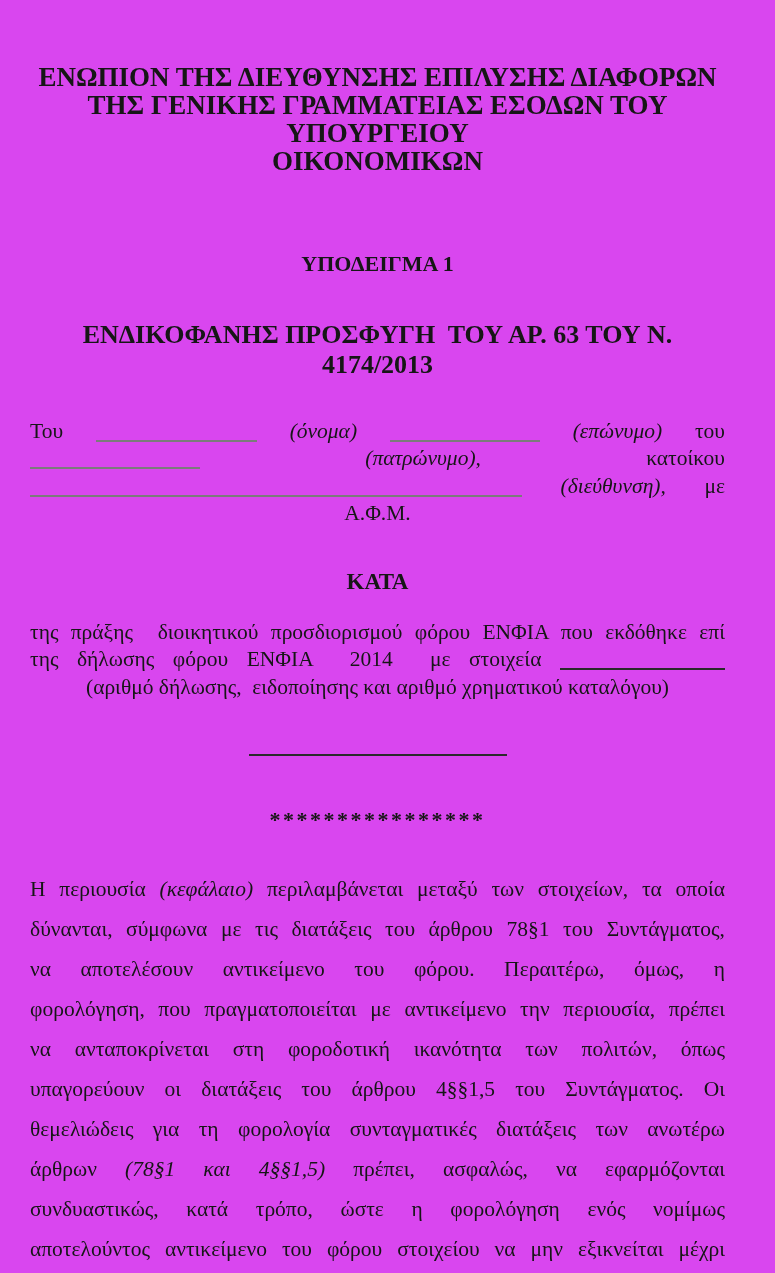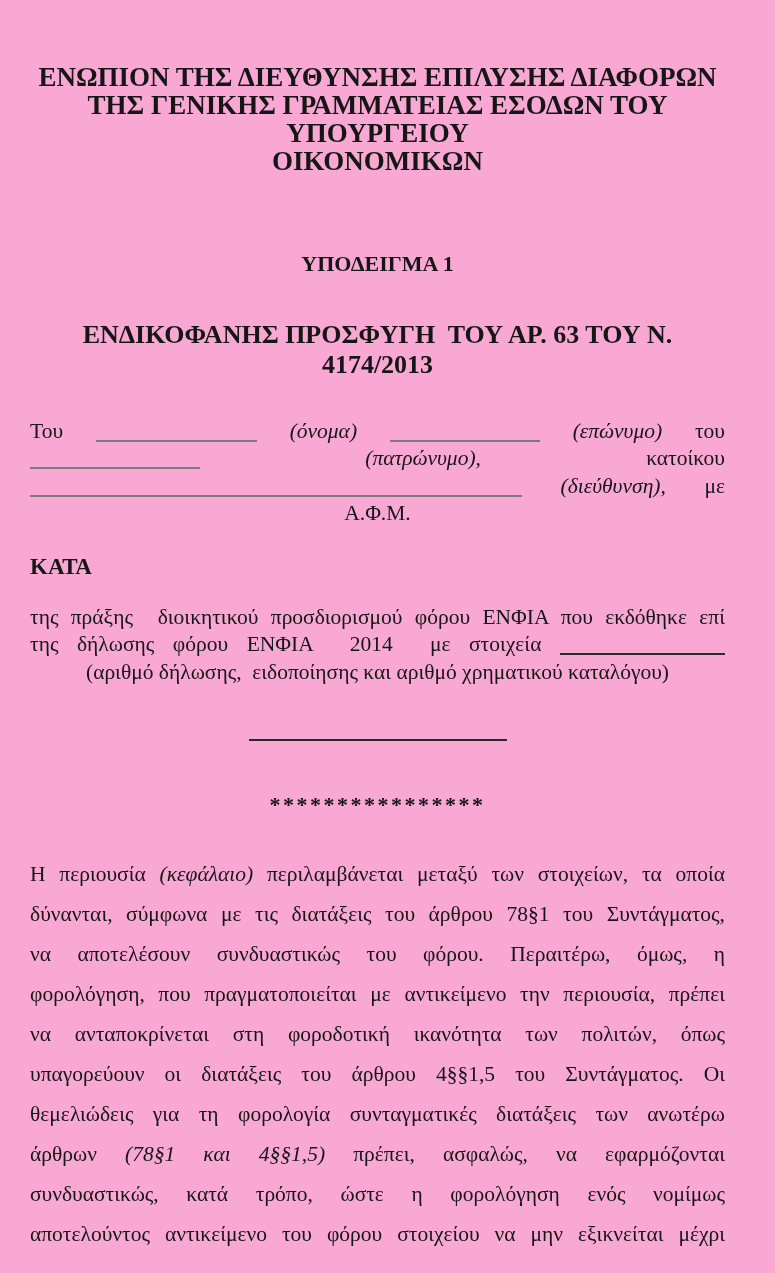--- a/index.html
+++ b/index.html
@@ -1,20 +1,20 @@
 <!DOCTYPE html>
 <html lang="el"><head>
 <meta charset="utf-8">
 <style>
   html,body{margin:0;padding:0;background:#ffffff;}
   .page{
     position:relative;
     width:775px;height:1273px;
     box-sizing:border-box;
-    background:#f9a8d4;
+    background:#d946ef;
     font-family:"Liberation Serif","DejaVu Serif",serif;
     color:#161616;
     font-size:21.5px;line-height:27.5px;
     padding:63px 50px 0 30px;
     overflow:hidden;
   }
   .court-title{font-weight:bold;font-size:27px;line-height:28px;text-align:center;}
   .template-label{font-weight:bold;font-size:22px;line-height:27.5px;text-align:center;margin-top:75px;}
   .doc-title{font-weight:bold;font-size:26px;line-height:30px;text-align:center;margin-top:42px;}
   .petitioner{margin-top:38px;}
@@ -22,21 +22,21 @@
   .lline{text-align:center;}
   .blank{display:inline-block;vertical-align:-4px;height:10px;}
   .blank.gray{border-bottom:2px solid #7b7b7b;}
   .blank.dark{border-bottom:2px solid #2a2a2a;}
   .w-name{width:161px;}
   .w-surname{width:150px;}
   .w-father{width:170px;}
   .w-address{width:492px;}
   .w-ref{width:165px;}
   .w-doy{width:258px;}
-  .kata{font-weight:bold;font-size:23px;line-height:28px;text-align:left;margin-top:25px;}
+  .kata{font-weight:bold;font-size:23px;line-height:28px;text-align:center;margin-top:40px;}
   .respondent{margin-top:23px;}
   .doy-line{margin-top:31px;}
   .separator{font-weight:bold;font-size:22px;line-height:27.5px;text-align:center;letter-spacing:2.5px;margin-top:46px;}
   .body-par{margin-top:36px;}
   .bline{line-height:40px;text-align:justify;text-align-last:justify;}
   .it{font-style:italic;}
   .page-number{margin-top:32px;text-align:right;padding-right:10px;}
 </style>
 </head>
 <body>
@@ -92,21 +92,21 @@
     <span class="blank dark w-doy"></span>
   </div>
 
   <div class="separator">****************</div>
 
   <div class="body-par">
     <div class="bline">
       <span>Η περιουσία </span><span class="it">(κεφάλαιο)</span><span> περιλαμβάνεται μεταξύ των στοιχείων, τα οποία</span>
     </div>
     <div class="bline">δύνανται, σύμφωνα με τις διατάξεις του άρθρου 78§1 του Συντάγματος,</div>
-    <div class="bline">να αποτελέσουν συνδυαστικώς του φόρου. Περαιτέρω, όμως, η</div>
+    <div class="bline">να αποτελέσουν αντικείμενο του φόρου. Περαιτέρω, όμως, η</div>
     <div class="bline">φορολόγηση, που πραγματοποιείται με αντικείμενο την περιουσία, πρέπει</div>
     <div class="bline">να ανταποκρίνεται στη φοροδοτική ικανότητα των πολιτών, όπως</div>
     <div class="bline">υπαγορεύουν οι διατάξεις του άρθρου 4§§1,5 του Συντάγματος. Οι</div>
     <div class="bline">θεμελιώδεις για τη φορολογία συνταγματικές διατάξεις των ανωτέρω</div>
     <div class="bline">
       <span>άρθρων </span><span class="it">(78§1 και 4§§1,5)</span><span> πρέπει, ασφαλώς, να εφαρμόζονται</span>
     </div>
     <div class="bline">συνδυαστικώς, κατά τρόπο, ώστε η φορολόγηση ενός νομίμως</div>
     <div class="bline">αποτελούντος αντικείμενο του φόρου στοιχείου να μην εξικνείται μέχρι</div>
   </div>

